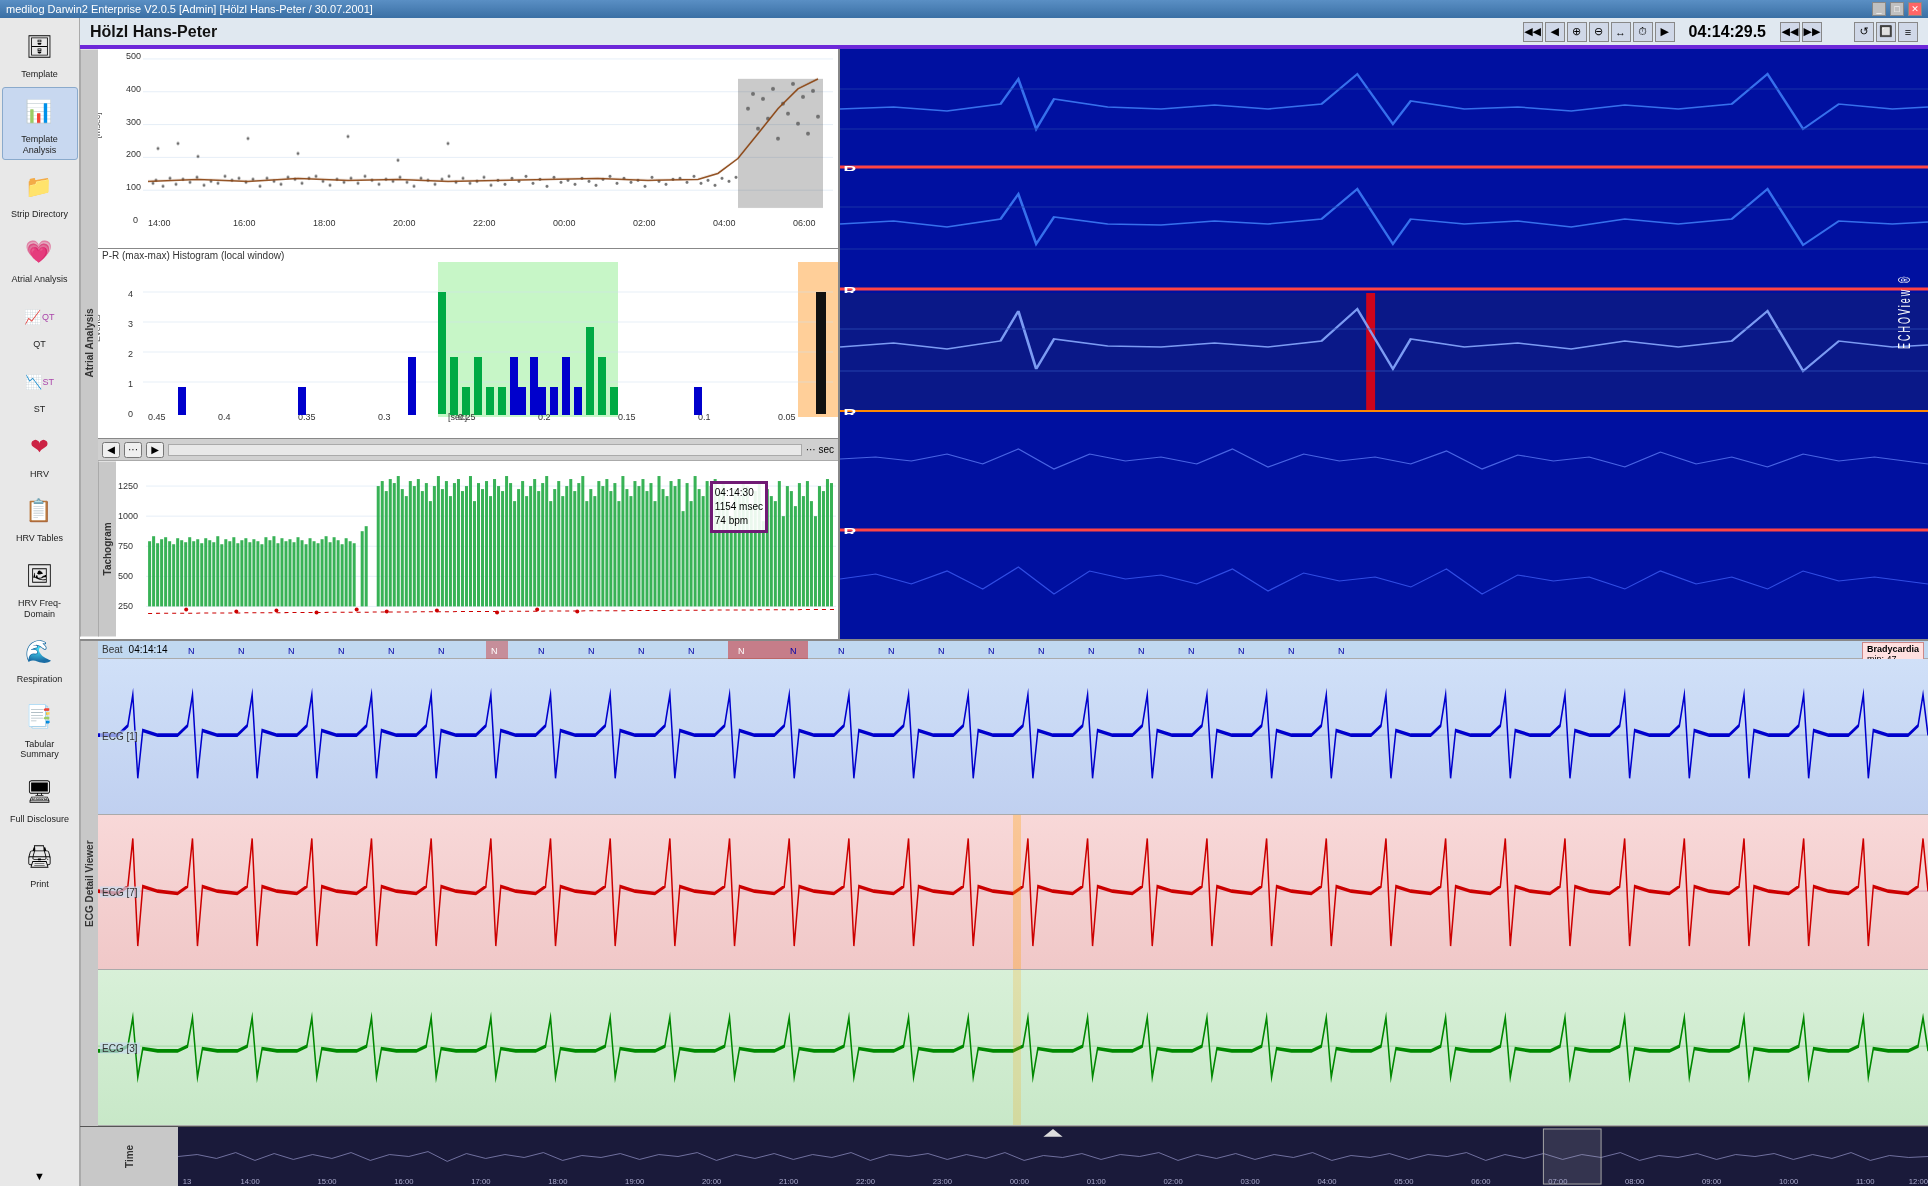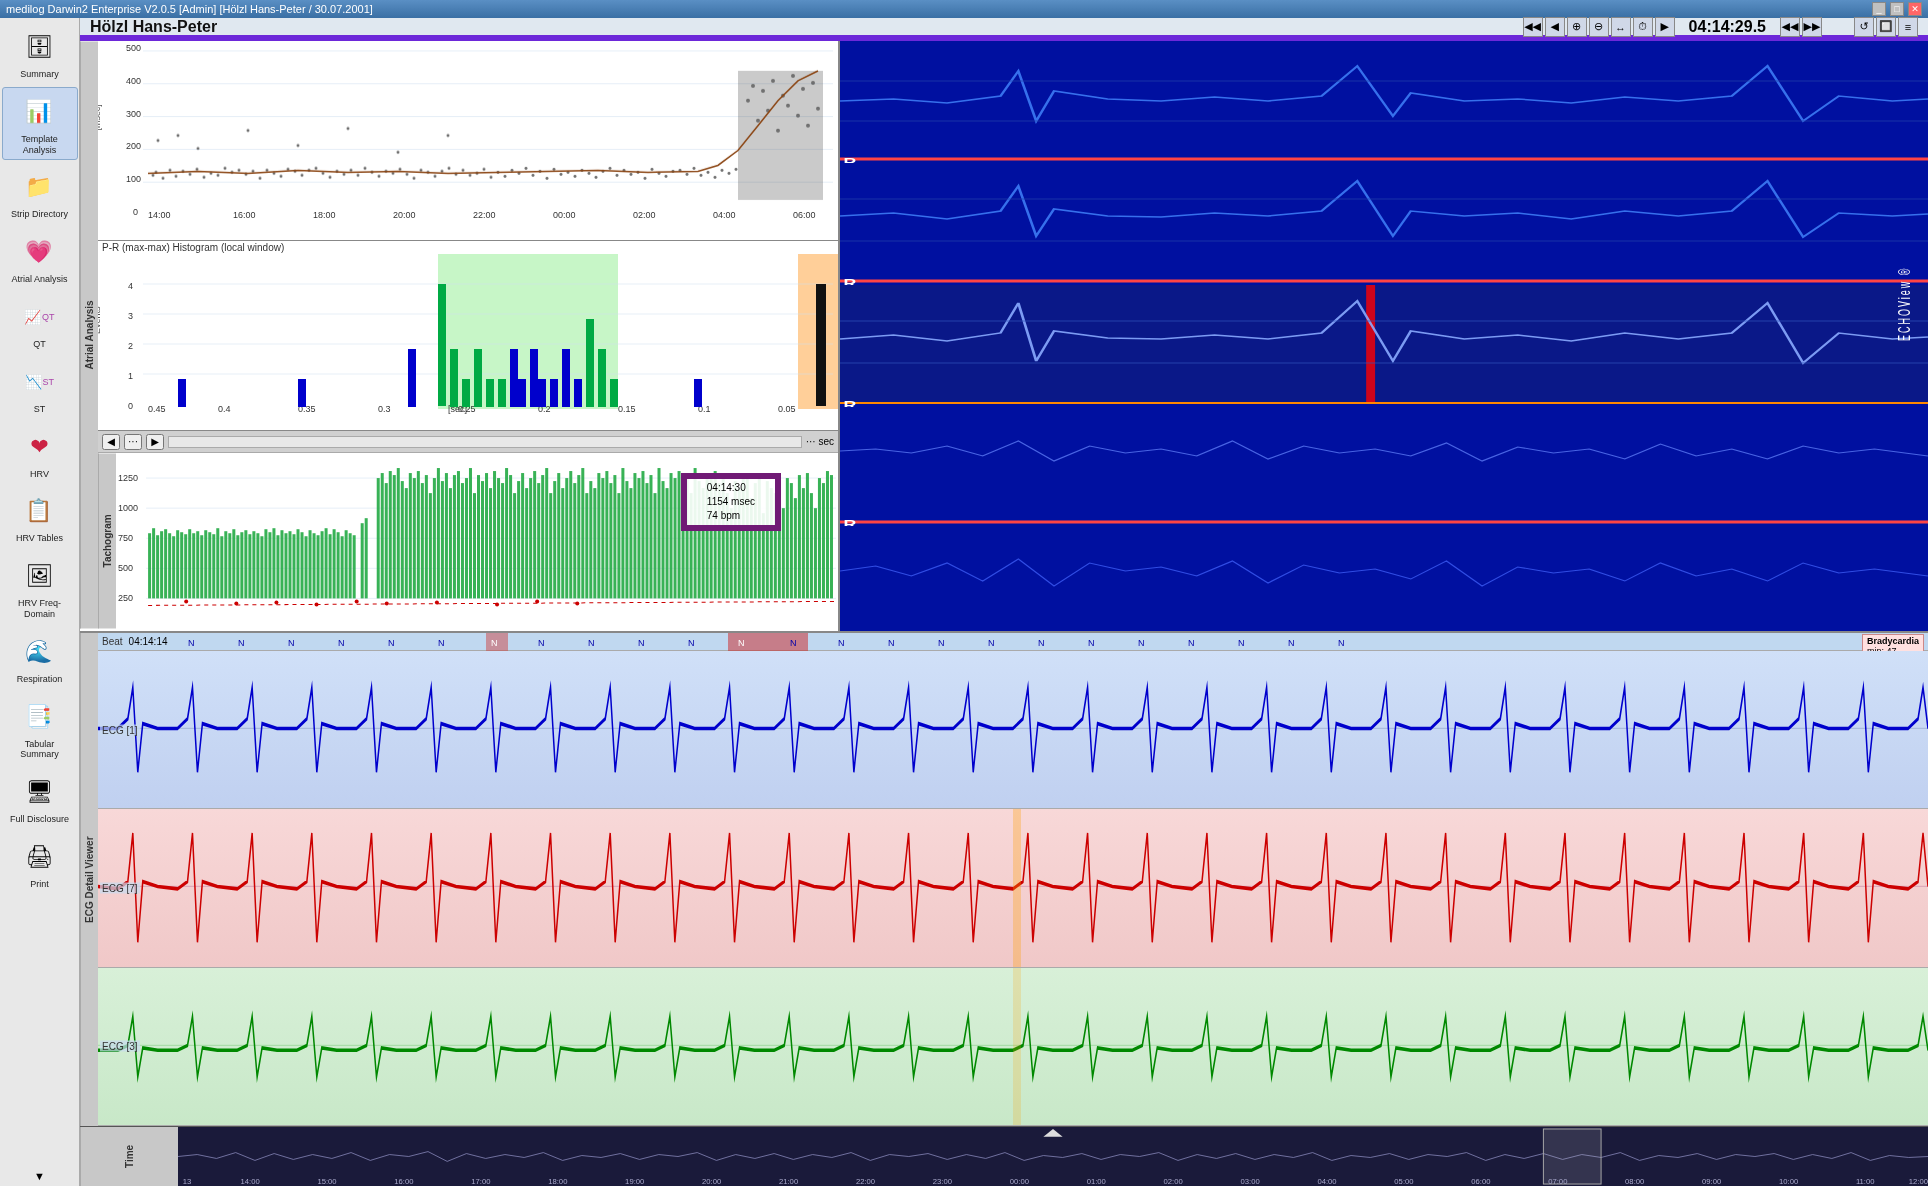--- a/index.html
+++ b/index.html
@@ -72,22 +72,22 @@
     #content-area {
       flex: 1;
       display: flex;
       flex-direction: column;
       background: #d0d0d0;
     }
 
     
     #patient-header {
       background: #e0e8f0;
-      border-bottom: 6px solid #6d28d9;
-      height: 23px;
+      border-bottom: 4px solid #6d28d9;
+      height: 31px;
       display: flex;
       align-items: center;
       padding: 0 10px;
       justify-content: space-between;
     }
     #patient-name { font-size: 16px; font-weight: bold; color: #111; }
     #header-controls { display: flex; align-items: center; gap: 6px; }
     #time-display { font-size: 16px; font-weight: bold; color: #000; margin: 0 8px; }
 
     
@@ -282,25 +282,25 @@
       display: flex; align-items: center; justify-content: center;
     }
     .histo-line { stroke: #8b4513; stroke-width: 1.5; fill: none; }
 
     
     .grid-line { stroke: #ccddee; stroke-width: 0.5; }
 
     
     #tacho-tooltip {
       position: absolute;
-      right: 57px;
+      right: 70px;
       top: 20px;
       background: rgba(255,255,255,0.9);
-      border: 6px solid #701a75;
-      padding: 2px 20px;
+      border: 3px solid #701a75;
+      padding: 2px 2px;
       font-size: 10px;
       line-height: 1.4;
     }
 
     
     .axis-tick-label { font-size: 9px; fill: #333; }
     .y-axis-label { font-size: 9px; fill: #555; }
   </style>
 </head>
 <body>
@@ -312,21 +312,21 @@
     <div class="titlebar-btn">□</div>
     <div class="titlebar-btn" style="background:#ff6666;">✕</div>
   </div>
 </div>
 
 <div id="main-layout">
 
   <div id="sidebar">
     <div class="sidebar-item">
       <div class="sidebar-icon">🗄</div>
-      <div class="sidebar-label">Summary</div>
+      <div class="sidebar-label">Template</div>
     </div>
     <div class="sidebar-item active">
       <div class="sidebar-icon">📊</div>
       <div class="sidebar-label">Template Analysis</div>
     </div>
     <div class="sidebar-item">
       <div class="sidebar-icon">📁</div>
       <div class="sidebar-label">Strip Directory</div>
     </div>
     <div class="sidebar-item">

